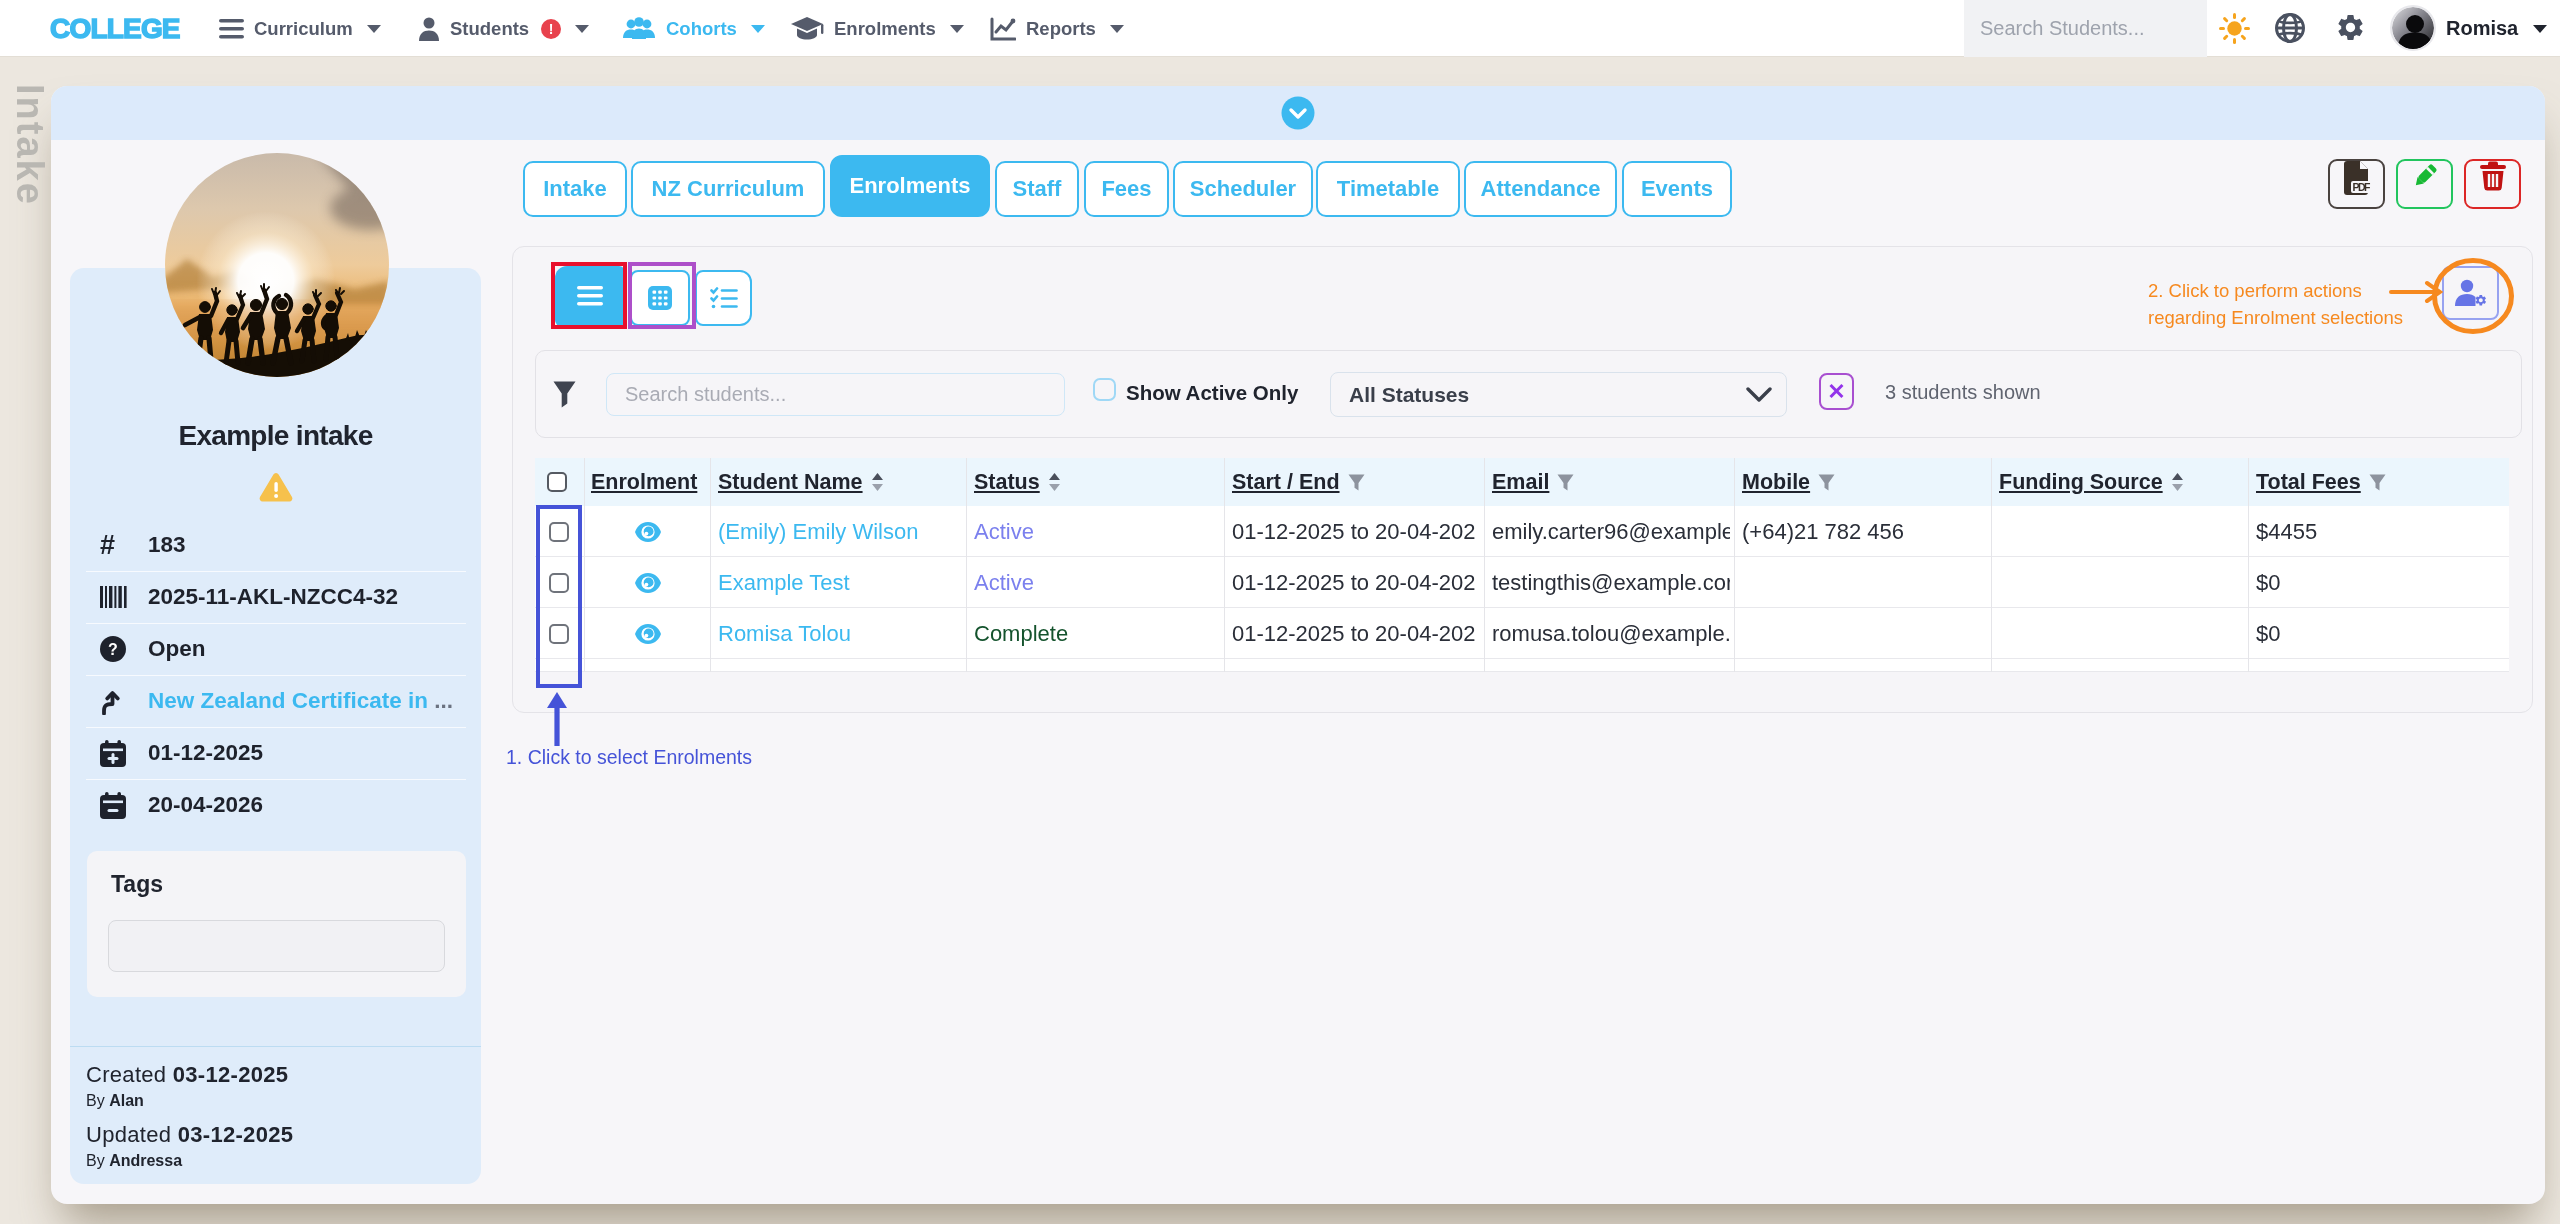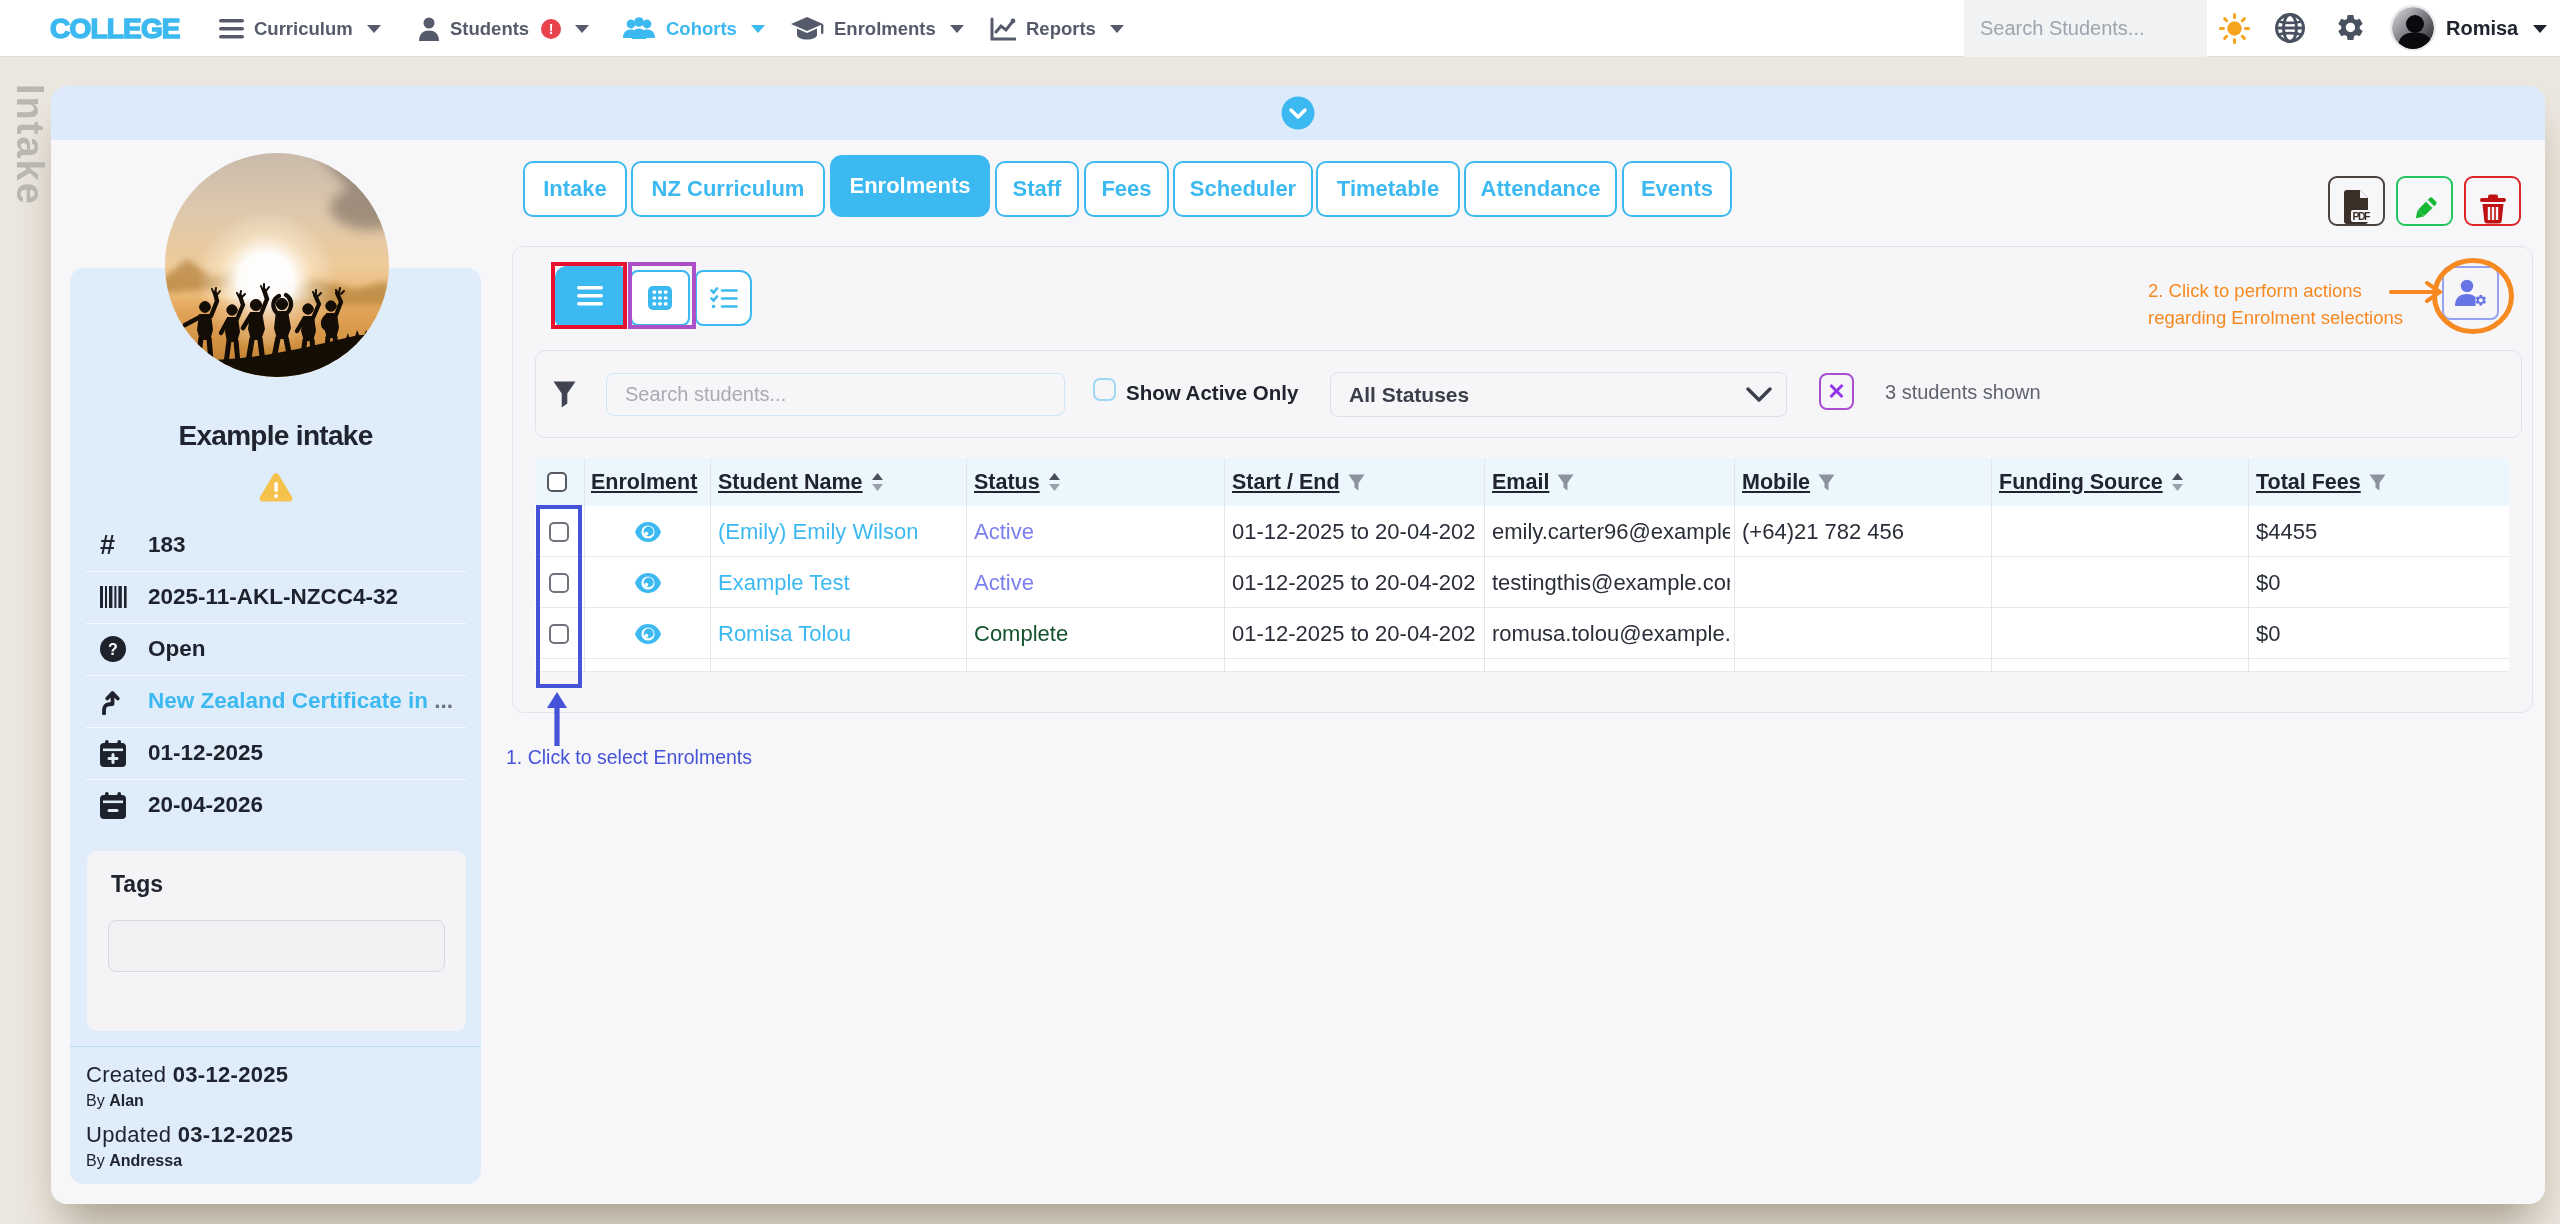--- a/index.html
+++ b/index.html
@@ -27,32 +27,32 @@
 .band { position:absolute; left:51px; top:86px; width:2494px; height:54px; background:#dceafb; border-radius:16px 16px 0 0; }
 
 
 .sidepanel { position:absolute; left:70px; top:268px; width:411px; height:916px; background:#dfecfa; border-radius:14px; }
 .photo { position:absolute; left:165px; top:153px; width:224px; height:224px; border-radius:50%; overflow:hidden; }
 .title { position:absolute; left:70px; top:420px; width:411px; text-align:center; font-size:28px; font-weight:bold; color:#20242e; letter-spacing:-0.7px; }
 .warnwrap { position:absolute; left:70px; top:472px; width:411px; text-align:center; }
 .inforow { position:absolute; left:100px; width:360px; height:52px; display:flex; align-items:center; color:#1e222c; font-size:22.5px; font-weight:bold; }
 .inforow .ic { width:48px; flex:0 0 48px; display:flex; justify-content:flex-start; }
 .isep { position:absolute; left:86px; width:380px; height:1px; background:rgba(255,255,255,0.75); }
-.tagsbox { position:absolute; left:87px; top:851px; width:379px; height:180px; background:#f4f4f7; border-radius:10px; }
+.tagsbox { position:absolute; left:87px; top:851px; width:379px; height:146px; background:#f4f4f7; border-radius:10px; }
 .tagsbox .tl { position:absolute; left:24px; top:20px; font-size:23px; font-weight:bold; color:#20242e; }
 .tagsbox .ti { position:absolute; left:21px; top:69px; width:337px; height:52px; border:1px solid #d8d9dd; border-radius:8px; background:#f1f1f4; }
 .credsep { position:absolute; left:70px; top:1046px; width:411px; height:1px; background:#bcdcf2; }
 .cline { position:absolute; left:86px; font-size:22px; letter-spacing:0.3px; color:#20242e; }
 .cline b { font-weight:bold; }
 .bline { position:absolute; left:86px; font-size:16px; color:#20242e; }
 
 
 .tab { position:absolute; top:161px; height:56px; border:2px solid #3cb9f0; border-radius:10px; background:#fff; color:#3cb9f0; font-size:22px; font-weight:bold; display:flex; align-items:center; justify-content:center; }
 .tab.active { top:155px; height:62px; background:#3cb9f0; color:#fff; border-radius:12px; }
-.abtn { position:absolute; top:176px; height:50px; width:57px; border-radius:9px; background:#f7f6f9; display:flex; align-items:flex-end; justify-content:center; }
+.abtn { position:absolute; top:159px; height:50px; width:57px; border-radius:9px; background:#f7f6f9; display:flex; align-items:flex-start; justify-content:center; }
 
 
 .panel { position:absolute; left:512px; top:246px; width:2021px; height:467px; background:#f6f5f8; border:1px solid #e4e3e8; border-radius:12px; }
 .vbtn { position:absolute; display:flex; align-items:center; justify-content:center; }
 .annot { position:absolute; border-style:solid; }
 
 
 .fbar { position:absolute; left:535px; top:350px; width:1987px; height:88px; background:#f6f5f8; border:1px solid #e2e1e6; border-radius:10px; }
 .sinput { position:absolute; left:606px; top:373px; width:459px; height:43px; border:1px solid #cfe7f7; border-radius:8px; background:#f6f5f8; display:flex; align-items:center; padding-left:18px; color:#a9abb4; font-size:20px; }
 .chk { position:absolute; left:1093px; top:378px; width:23px; height:23px; border:2px solid #9fd8f6; border-radius:7px; background:#f6f5f8; }

